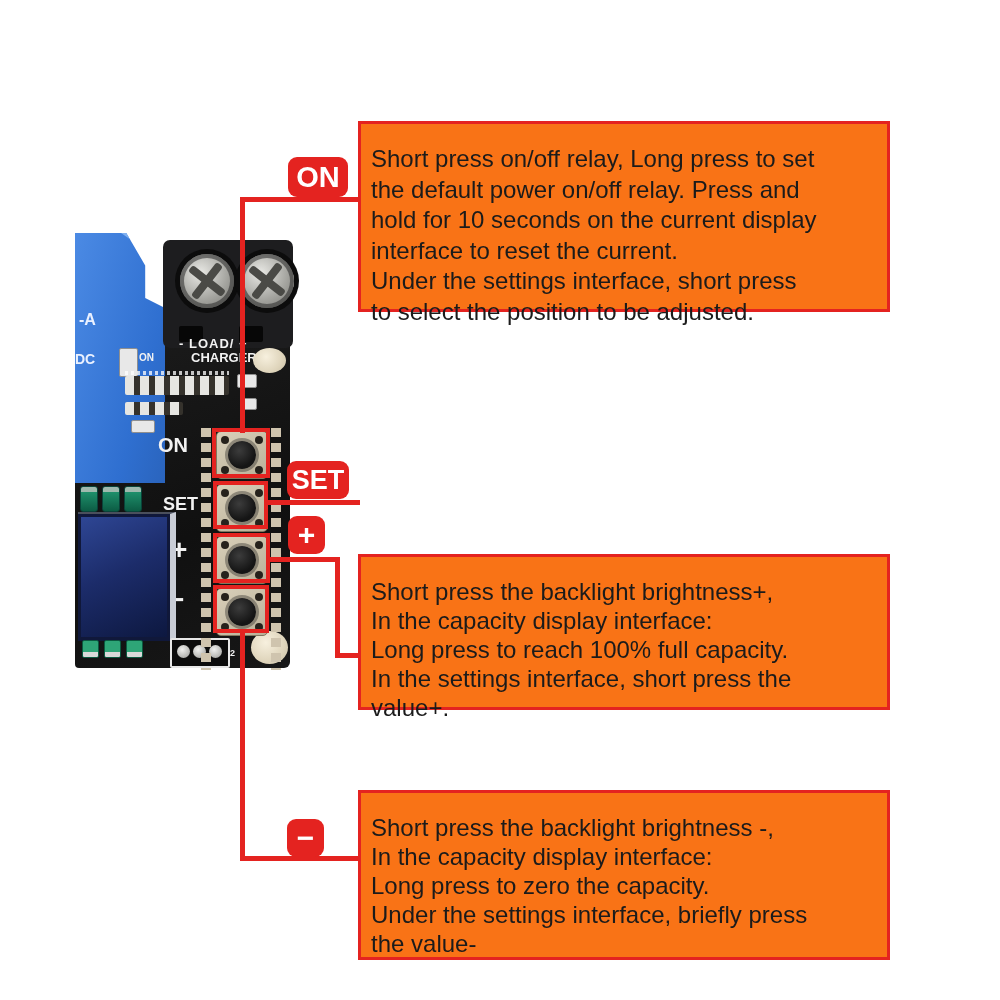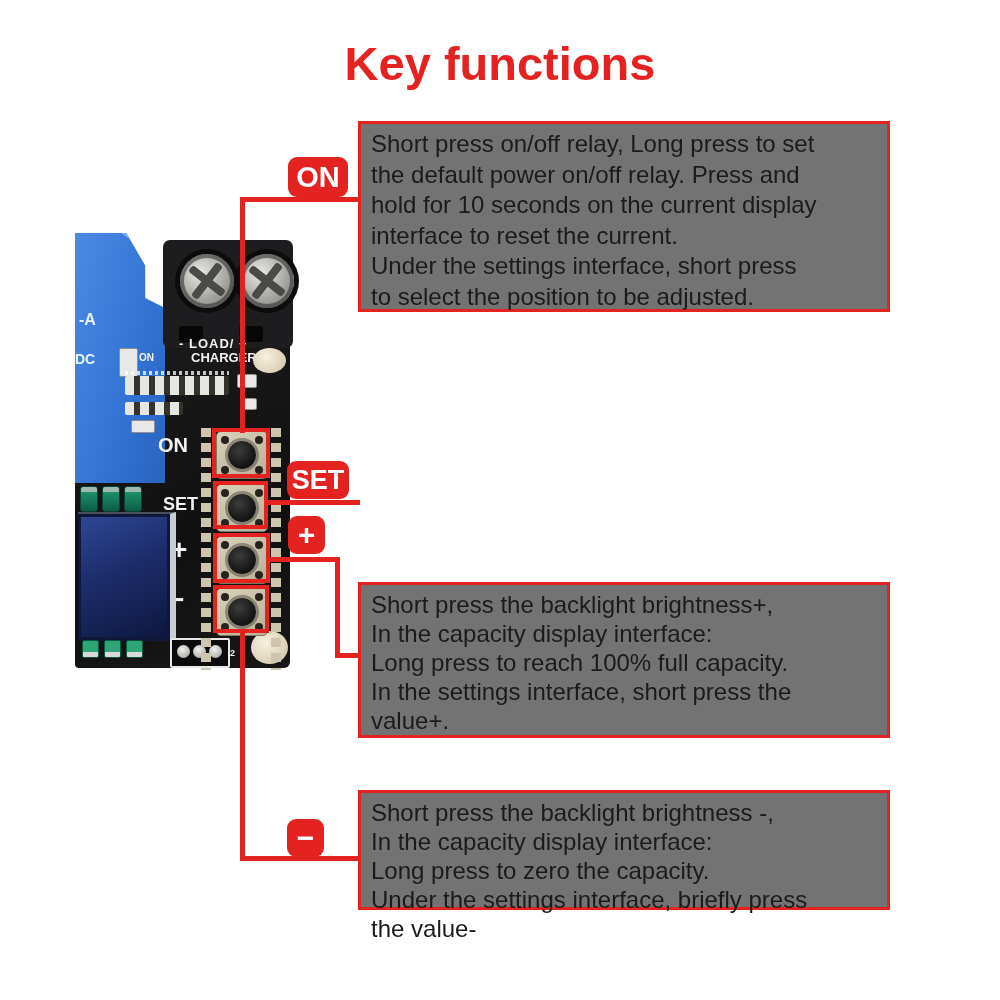--- a/index.html
+++ b/index.html
@@ -5,22 +5,22 @@
   html,body{margin:0;padding:0;background:#fff;}
   #canvas{position:relative;width:1000px;height:1000px;background:#fff;overflow:hidden;
           font-family:"Liberation Sans","DejaVu Sans",sans-serif;}
   .abs{position:absolute;}
 
   
   #title{left:0;top:36px;width:1000px;text-align:center;color:#e42320;
          font-size:47px;font-weight:bold;letter-spacing:0px;}
 
   
-  .callout{border:3px solid #e42320;background:#737373;color:#1b1b1b;z-index:2;
-           padding:5px 10px;box-sizing:border-box;}
+  .callout{border:3px solid #e42320;background:#f97316;color:#1b1b1b;z-index:2;
+           padding:20px 10px;box-sizing:border-box;}
   .callout-text{white-space:pre-line;font-size:24px;line-height:30.5px;color:#1b1b1b;}
   #box-set .callout-text{line-height:31px;}
   #box-plus .callout-text,#box-minus .callout-text{line-height:29px;}
 
   
   .rline{background:#e42320;z-index:4;}
   .btn-outline{border:4px solid #e42320;background:transparent;z-index:5;}
 
   
   .badge{background:#e42320;color:#fff;font-weight:bold;text-align:center;
@@ -64,21 +64,20 @@
   #pinheader{left:95px;top:410px;width:56px;height:26px;background:#0c0c0c;border:2px solid #e8e8e8;border-radius:2px;}
   #pinheader b{position:absolute;top:5px;width:13px;height:13px;border-radius:50%;
                background:radial-gradient(circle at 40% 35%,#f0f0ee,#9b9b97);}
   .chip{position:absolute;background:#e8e8e8;border:1px solid #8f8f8f;border-radius:2px;}
 </style>
 </head>
 <body>
 
 <div id="canvas">
 
-  <div class="abs" id="title">Key functions</div>
 
   <div class="abs" id="board">
 
     <div class="abs" id="pcb"></div>
 
     <div class="abs" id="relay">
       <span class="edge"></span>
       <span class="relay-txt" style="left:4px;top:78px;font-size:16px;">-A</span>
       <span class="relay-txt" style="left:0px;top:118px;font-size:14px;">DC</span>
     </div>
@@ -192,28 +191,28 @@
   <div class="abs badge" style="left:287px;top:819px;width:37px;height:38px;font-size:30px;">−</div>
 
   <div class="abs callout" id="box-on" style="left:358px;top:121px;width:532px;height:191px;">
     <div class="callout-text">Short press on/off relay, Long press to set
 the default power on/off relay. Press and
 hold for 10 seconds on the current display
 interface to reset the current.
 Under the settings interface, short press
 to select the position to be adjusted.</div>
   </div>
-  <div class="abs callout" id="box-plus" style="left:358px;top:582px;width:532px;height:156px;">
+  <div class="abs callout" id="box-plus" style="left:358px;top:554px;width:532px;height:156px;">
     <div class="callout-text">Short press the backlight brightness+,
 In the capacity display interface:
 Long press to reach 100% full capacity.
 In the settings interface, short press the
 value+.</div>
   </div>
-  <div class="abs callout" id="box-minus" style="left:358px;top:790px;width:532px;height:120px;">
+  <div class="abs callout" id="box-minus" style="left:358px;top:790px;width:532px;height:170px;">
     <div class="callout-text">Short press the backlight brightness -,
 In the capacity display interface:
 Long press to zero the capacity.
 Under the settings interface, briefly press
 the value-</div>
   </div>
 
 </div>
 
 </body></html>

